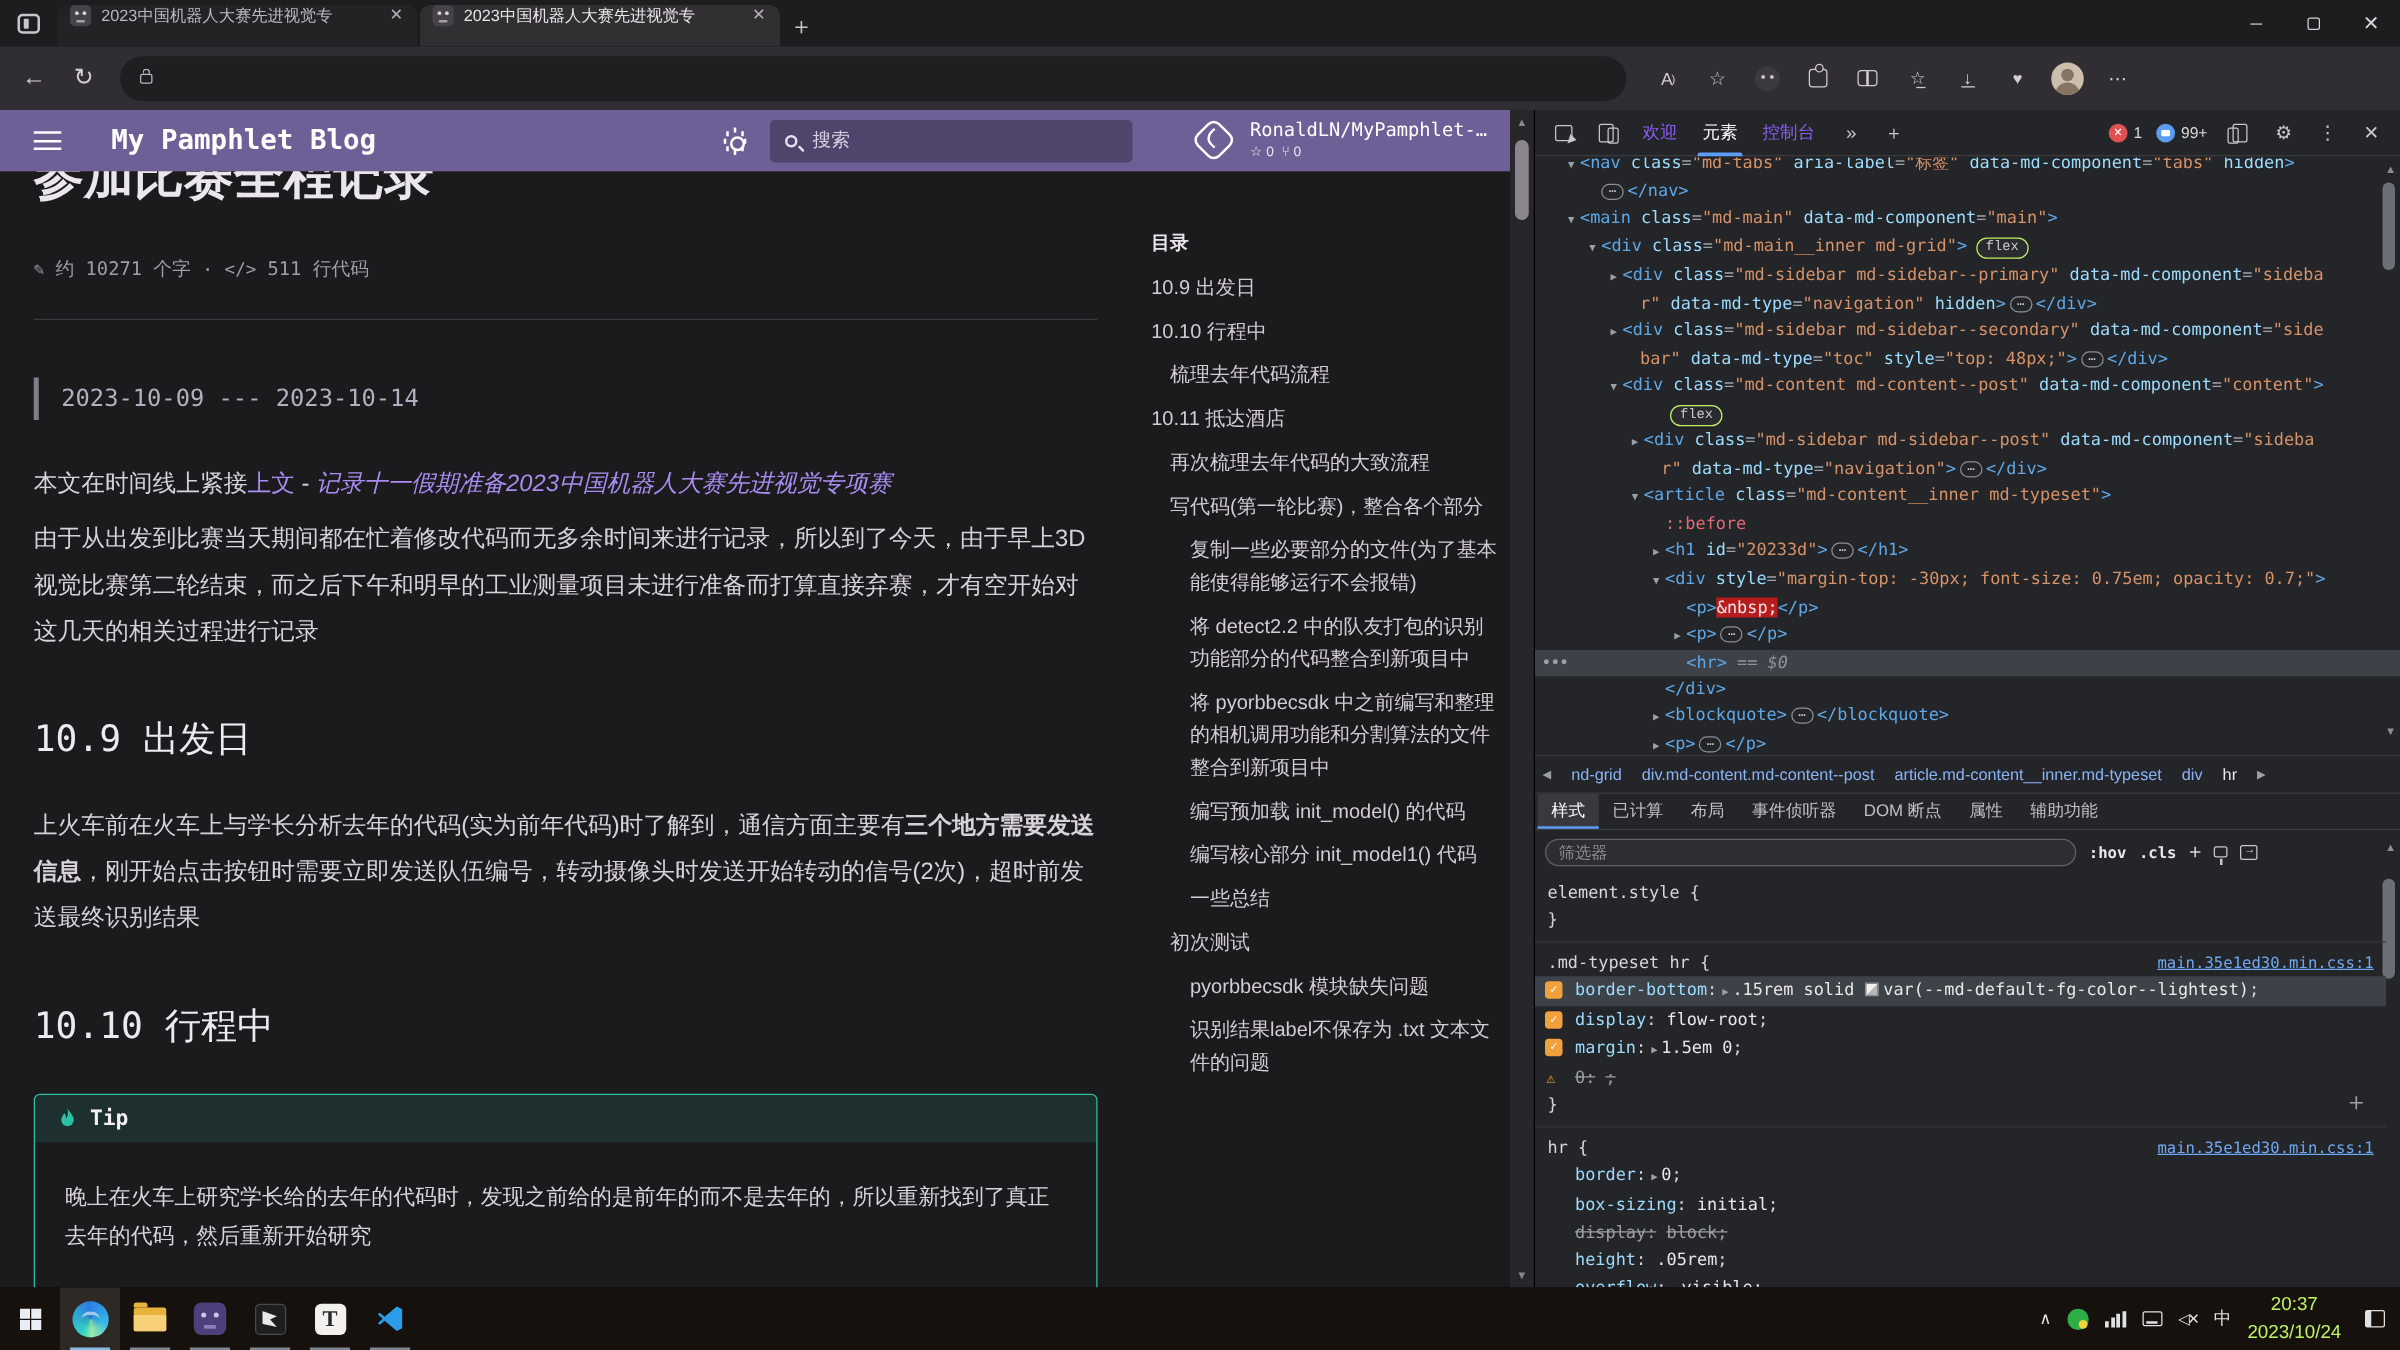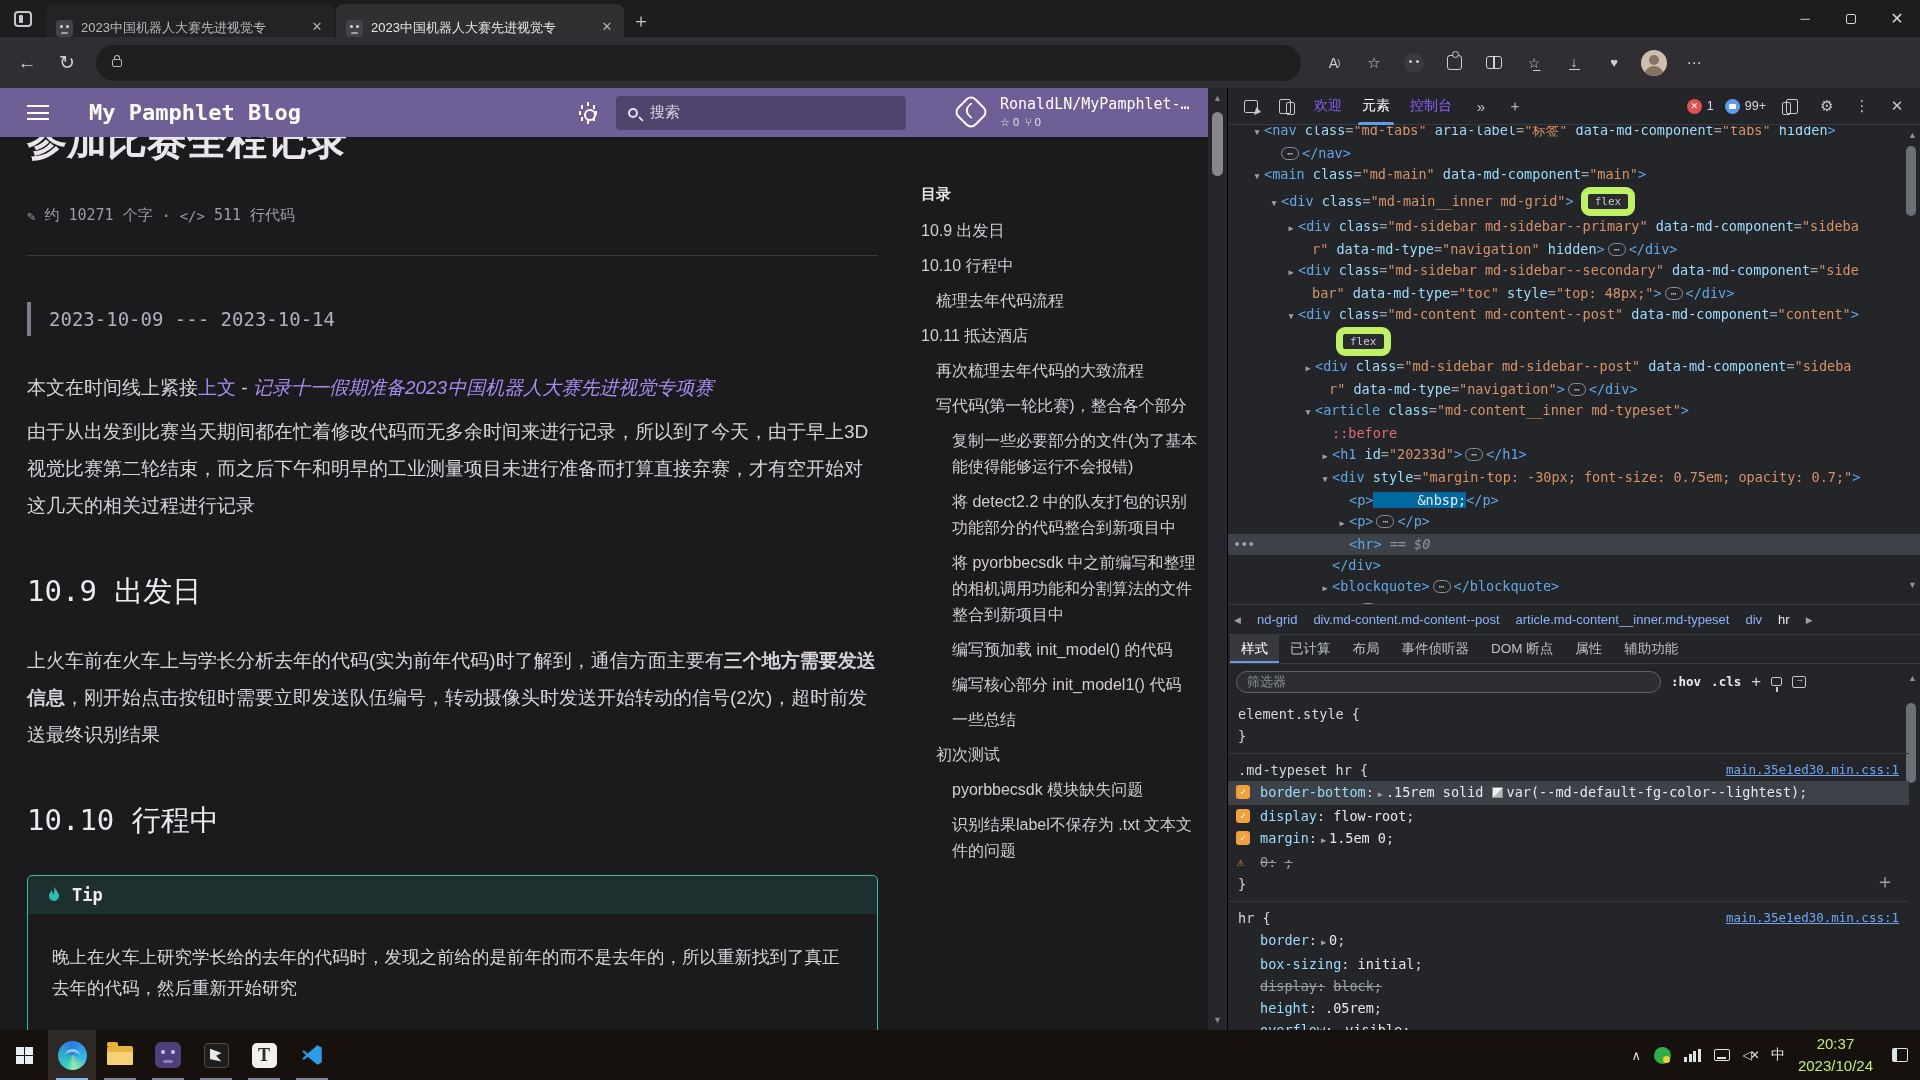--- a/index.html
+++ b/index.html
@@ -5,21 +5,21 @@
   * { margin:0; padding:0; box-sizing:border-box; }
   html,body { width:1920px; height:1080px; overflow:hidden; background:#000; }
   body { font-family:"Liberation Sans","DejaVu Sans",sans-serif; }
   .mono { font-family:"DejaVu Sans Mono",monospace; }
 
   
   .titlebar { height:37px; background:#1d1c1e; display:flex; align-items:flex-end; }
   .win-menu-btn { width:46px; height:37px; display:flex; align-items:center; justify-content:center; }
   .win-menu-glyph { width:18px; height:16px; border:2px solid #c9c5cb; border-radius:4px; position:relative; }
   .win-menu-glyph::before { content:""; position:absolute; left:3px; top:2px; bottom:2px; width:4px; background:#c9c5cb; border-radius:1px; }
-  .tab { width:288px; height:33px; display:flex; align-items:flex-end; padding:0 8px 0 10px; color:#bdb8be; font-size:13px; position:relative; }
+  .tab { width:288px; height:33px; display:flex; align-items:flex-start; padding:0 8px 0 10px; color:#bdb8be; font-size:13px; position:relative; }
   .tab.inactive { background:#232225; border-radius:8px 8px 0 0; margin-right:2px; }
   .tab.active { background:#322f33; border-radius:8px 8px 0 0; color:#e8e5e9; z-index:2; }
   .tab-title { flex:1; overflow:hidden; white-space:nowrap; margin-left:8px; }
   .tab-close { width:18px; height:18px; line-height:16px; text-align:center; border-radius:4px; color:#b3aeb4; font-size:13px; }
   .favicon { width:17px; height:17px; border-radius:4px; background:#46424a; position:relative; flex:none; }
   .favicon::before { content:""; position:absolute; left:4px; top:5px; width:3px; height:3px; border-radius:50%; background:#d8d4da; box-shadow:6px 0 0 #d8d4da; }
   .favicon::after { content:""; position:absolute; left:5px; bottom:3px; width:7px; height:2px; border-radius:1px; background:#a59fa8; }
   .newtab-btn { width:34px; height:33px; color:#c9c5c9; font-size:19px; display:flex; align-items:center; justify-content:center; }
   .winctl { margin-left:auto; display:flex; height:37px; }
   .winctl span { width:46px; height:37px; display:flex; align-items:center; justify-content:center; color:#d6d2d7; font-size:13px; }
@@ -129,23 +129,23 @@
   .dt-line.cut { margin-top:-6px; }
   .dt-line.sel { background:#3d4148; }
   .dt-line .gutter { position:absolute; left:5px; top:0; color:#9aa0a6; letter-spacing:-1px; }
   .arrow { display:inline-block; width:14px; color:#9aa0a6; font-size:8.5px; text-align:center; }
   .tk-g { color:#5fa8e8; }
   .tk-a { color:#9cdcfe; }
   .tk-q { color:#d79268; }
   .tk-p { color:#9aa0a6; }
   .tk-s { color:#e06c75; }
   .tk-m { color:#8f949c; font-style:italic; }
-  .tk-n { color:#e8eaed; background:#0369a1;padding-left:44px; }
+  .tk-n { color:#e8eaed; background:#b91c1c; }
   .tk-d { display:inline-block; min-width:18px; height:13px; border:1px solid #8a8f98; border-radius:7px; color:#c6cad1; font-size:10px; line-height:11px; text-align:center; margin:0 3px; vertical-align:1px; }
-  .tk-f { display:inline-block; border:7px solid #bef264; border-radius:9px; padding:0 7px; font-size:11px; line-height:15px; color:#c6cad1; background:#2a2b2f; margin-left:7px; vertical-align:1px; }
+  .tk-f { display:inline-block; border:1px solid #bef264; border-radius:9px; padding:0 7px; font-size:11px; line-height:15px; color:#c6cad1; background:#2a2b2f; margin-left:7px; vertical-align:1px;font-family:Liberation Mono, monospace; }
   .tree-scroll-up { position:absolute; right:3px; top:42px; color:#8b8f96; font-size:9px; }
   .tree-thumb { position:absolute; right:4px; top:58px; width:10px; height:70px; border-radius:5px; background:#6b6f76; }
   .tree-scroll-dn { position:absolute; right:3px; top:492px; color:#8b8f96; font-size:9px; }
 
   .dt-crumbs { position:absolute; top:516px; left:0; right:0; height:30px; background:#242528; border-top:1px solid #3a3b3e; display:flex; align-items:center; gap:16px; padding:0 6px; font-size:13px; white-space:nowrap; overflow:hidden; }
   .crumb { color:#8ab4f8; }
   .crumb.active { color:#e8eaed; }
   .crumb-arr { color:#9aa0a6; font-size:9px; }
 
   .dt-styletabs { position:absolute; top:546px; left:0; right:0; height:30px; border-top:1px solid #3a3b3e; border-bottom:1px solid #3a3b3e; display:flex; align-items:stretch; padding-left:2px; }

